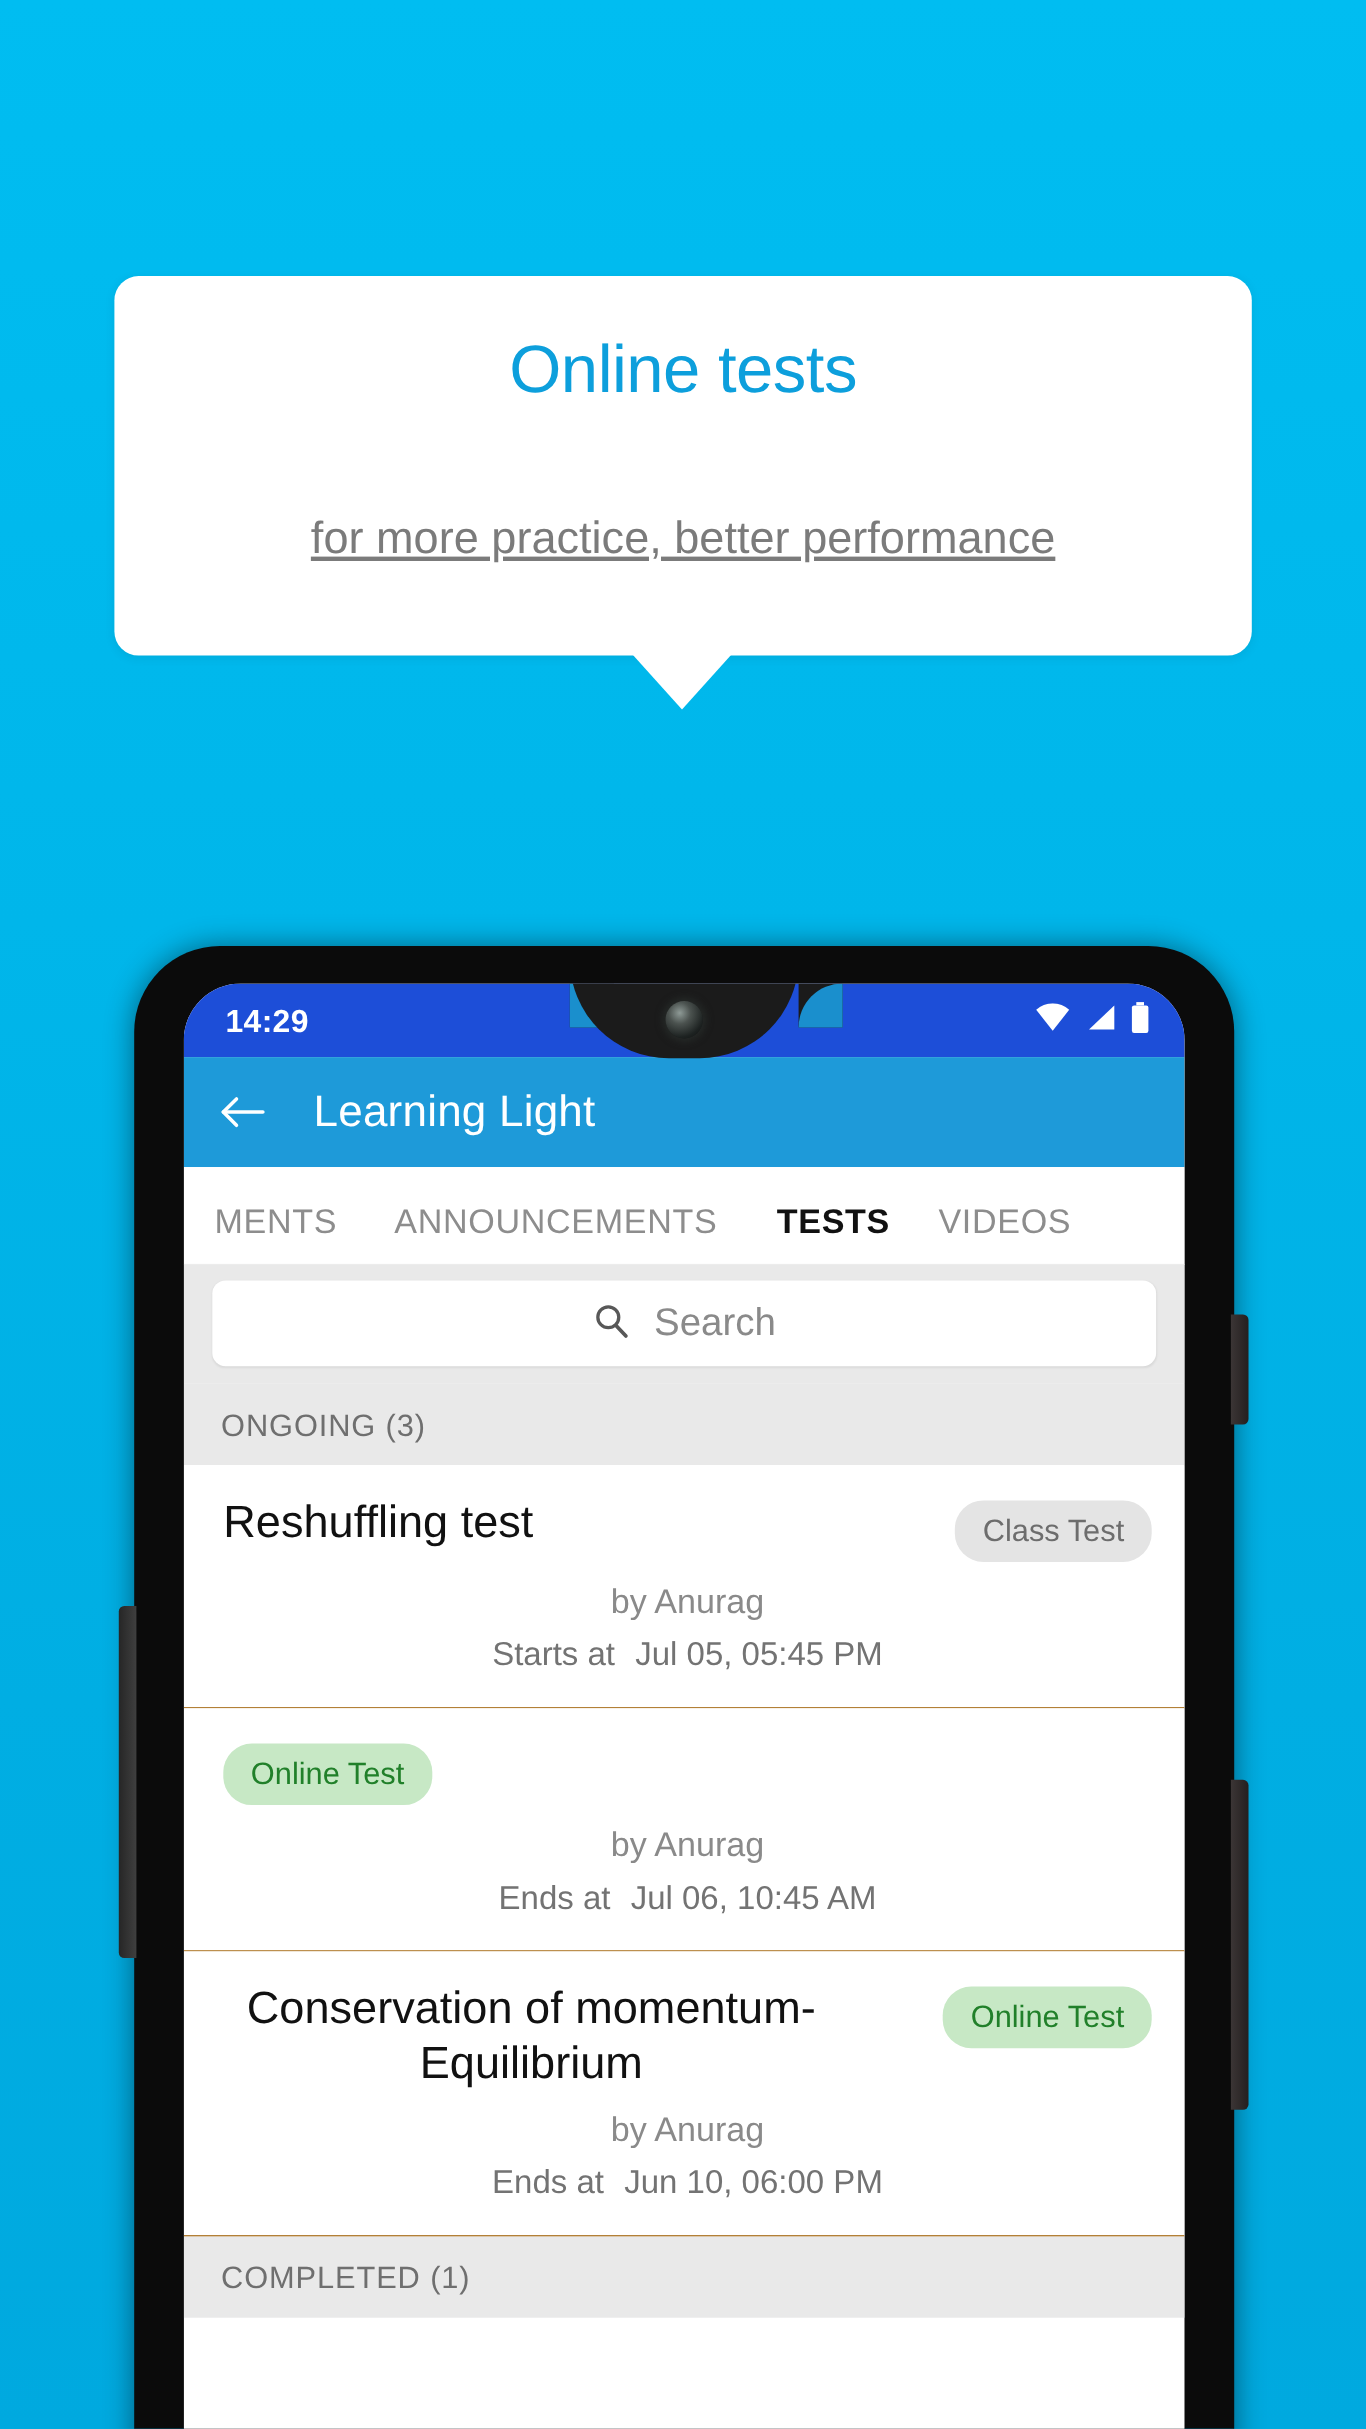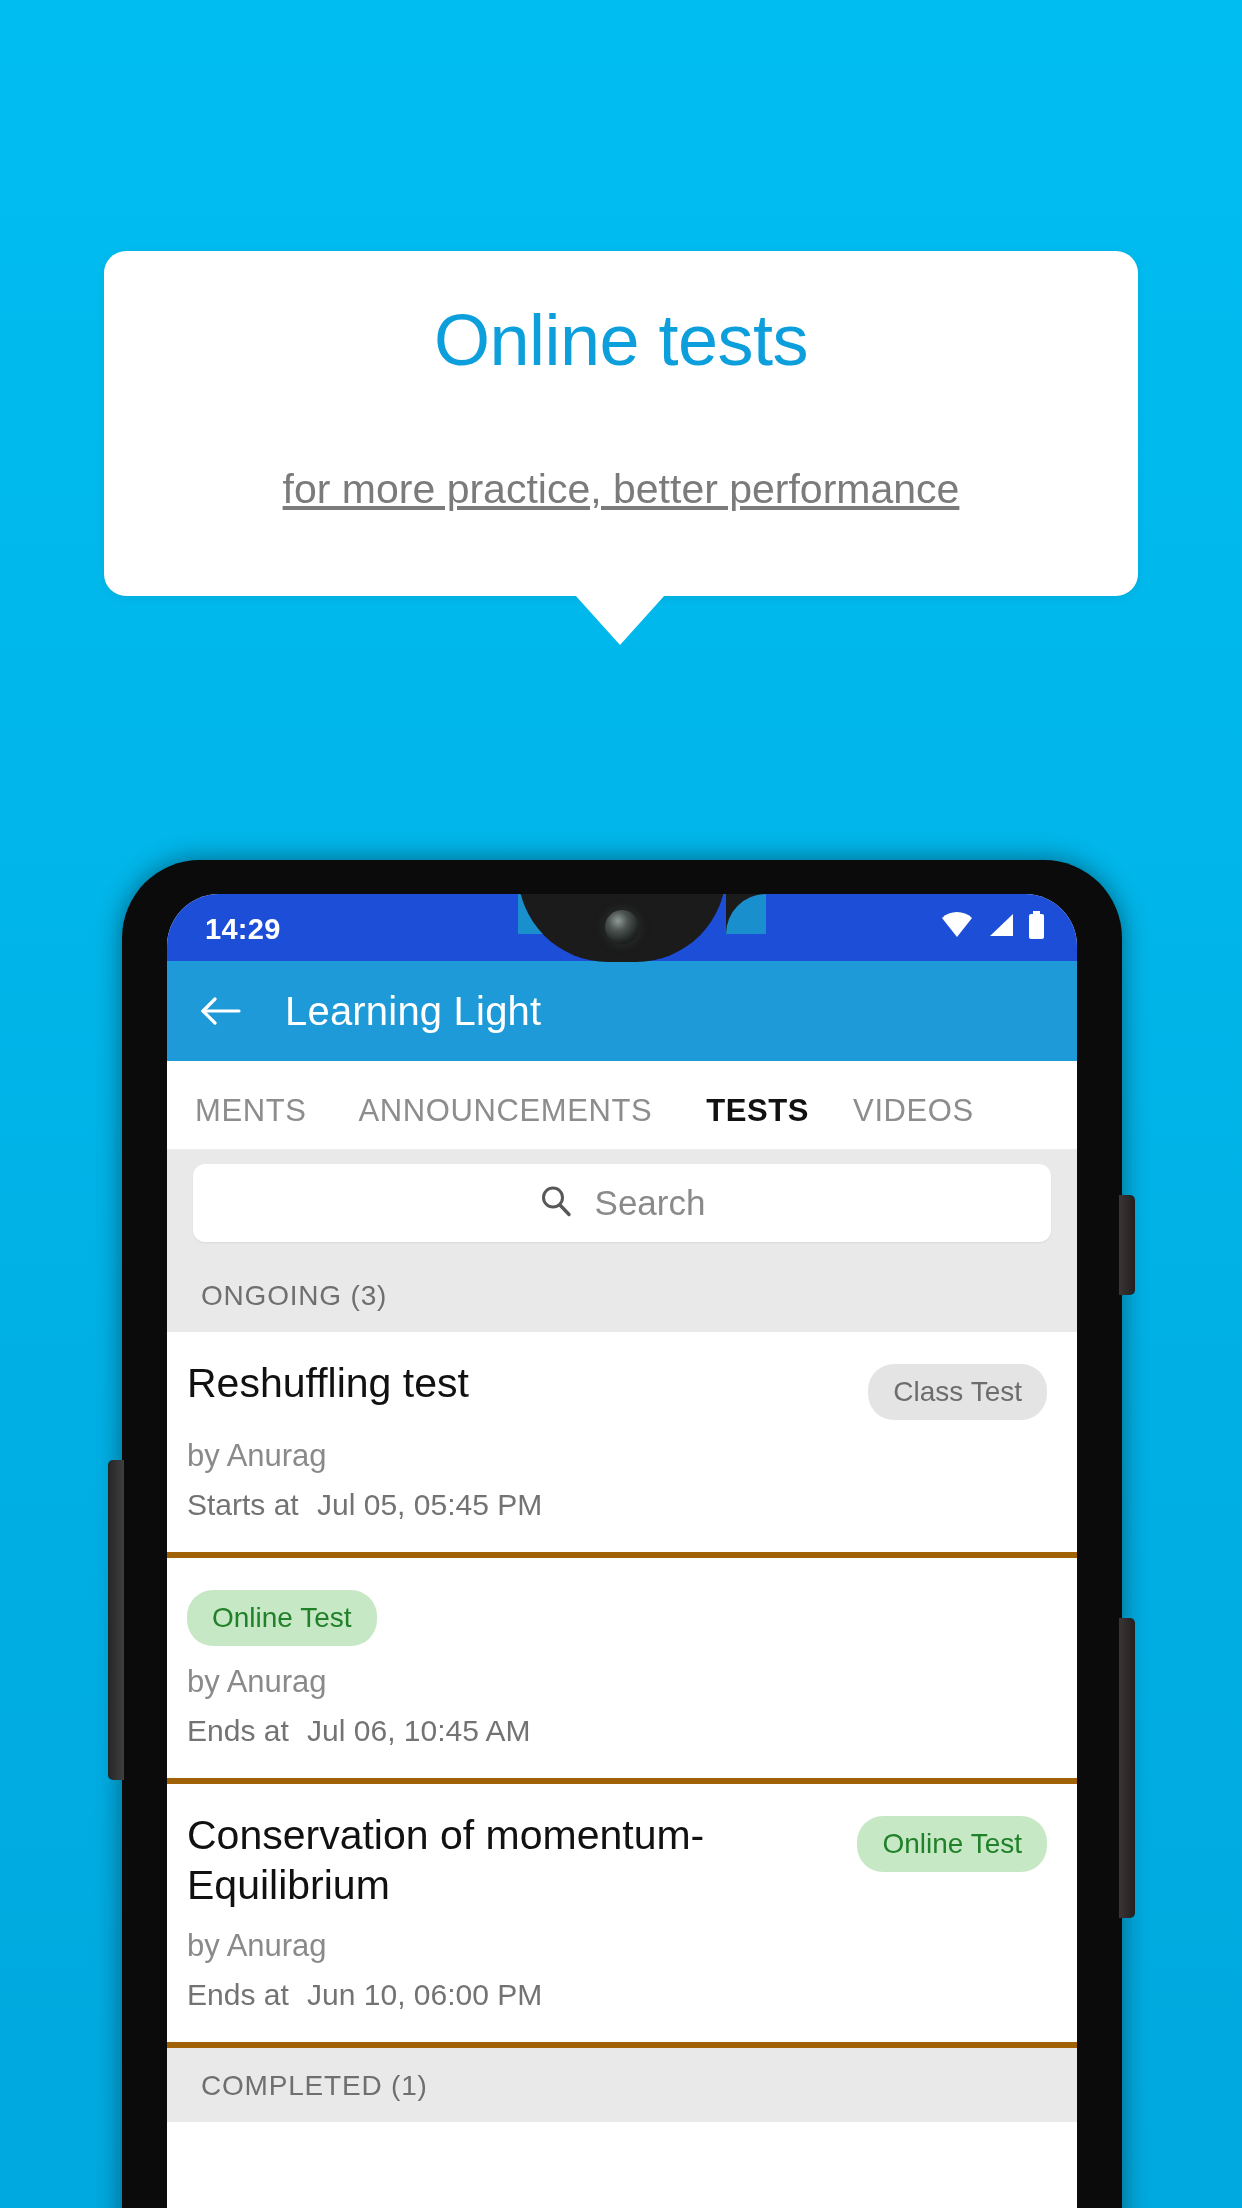--- a/index.html
+++ b/index.html
@@ -42,21 +42,21 @@
     border-left: 45px solid transparent;
     border-right: 45px solid transparent;
     border-top: 50px solid #ffffff;
   }
   #callout-title {
     position: absolute;
     left: 0;
     right: 0;
     top: 52px;
     text-align: center;
-    font-size: 72px;
+    font-size: 61px;
     line-height: 1.05;
     font-weight: 400;
     color: #0d9fdc;
     letter-spacing: -0.5px;
   }
   #callout-sub {
     position: absolute;
     left: 0;
     right: 0;
     top: 215px;
@@ -291,24 +291,25 @@
     background: #e9e9e9;
     padding: 22px 0 20px 34px;
     font-size: 28px;
     letter-spacing: 0.8px;
     color: #6f6f6f;
   }
 
   
   .test-row {
     background: #ffffff;
-    padding: 26px 30px 30px 20px;
-    border-bottom: 6px solid #a16207;
+    padding: 26px 30px 30px 36px;
+    border-bottom: 1px solid #a16207;
     position: relative;
     cursor: pointer;
+    text-align: center;
   }
   .row-top {
     display: flex;
     align-items: flex-start;
     justify-content: space-between;
     gap: 18px;
   }
   .row-title {
     font-size: 41px;
     color: #111111;

